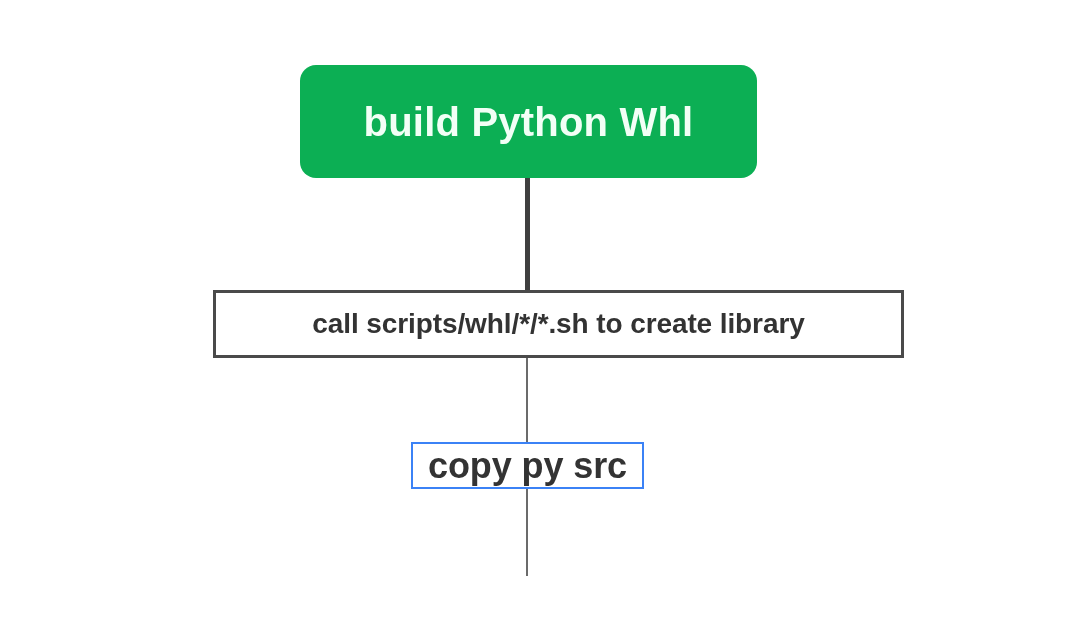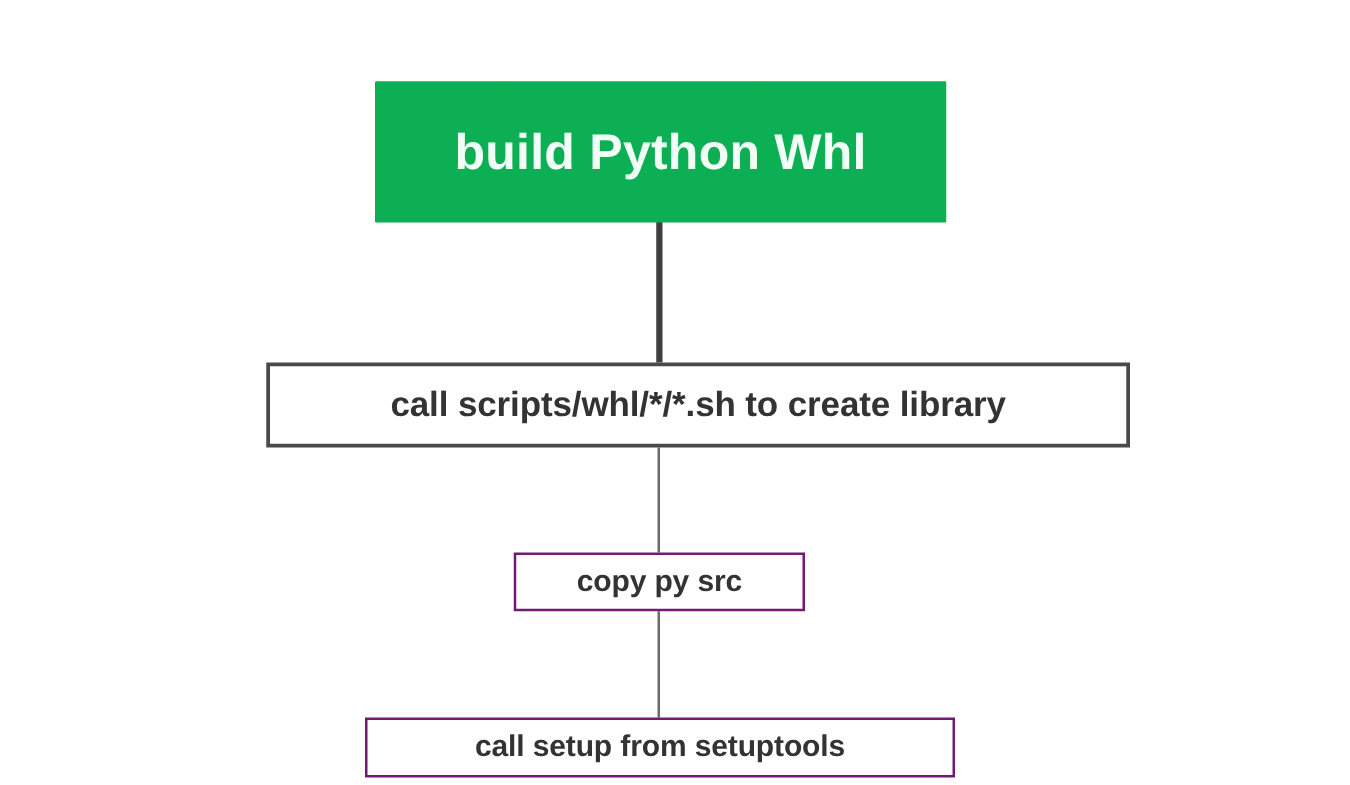--- a/index.html
+++ b/index.html
@@ -62,49 +62,46 @@
     letter-spacing: -0.1px;
   }
 
   .node-step-major {
     border: 3px solid #4a4a4a;
     font-size: 28px;
     margin-left: 32px;
   }
 
   .node-step-minor {
-    border: 2px solid #701a75;
-    font-size: 24px;
+    border: 2px solid #3b82f6;
+    font-size: 36px;
   }
 
   .node-label {
     display: block;
     line-height: 1;
   }
 </style>
 </head>
 <body>
 
 <div id="flowchart">
 
   <div class="edge edge-thick" style="left:525px; top:176px; height:116px;"></div>
 
   <div class="edge edge-thin" style="left:526px; top:356px; height:88px;"></div>
 
   <div class="edge edge-thin" style="left:526px; top:487px; height:89px;"></div>
 
-  <div class="node node-start" style="left:300px; top:65px; width:457px; height:113px;">
+  <div class="node node-start" style="left:300px; top:65px; width:457px; height:113px;border-radius:16px;">
     <span class="node-label">build Python Whl</span>
   </div>
 
   <div class="node node-step node-step-major" style="left:181px; top:290px; width:691px; height:68px;">
     <span class="node-label">call scripts/whl/*/*.sh to create library</span>
   </div>
 
   <div class="node node-step node-step-minor" style="left:411px; top:442px; width:233px; height:47px;">
     <span class="node-label">copy py src</span>
   </div>
 
-  <div class="node node-step node-step-minor" style="left:292px; top:574px; width:472px; height:48px;">
-    <span class="node-label">call setup from setuptools</span>
-  </div>
 
 </div>
 
 </body></html>

